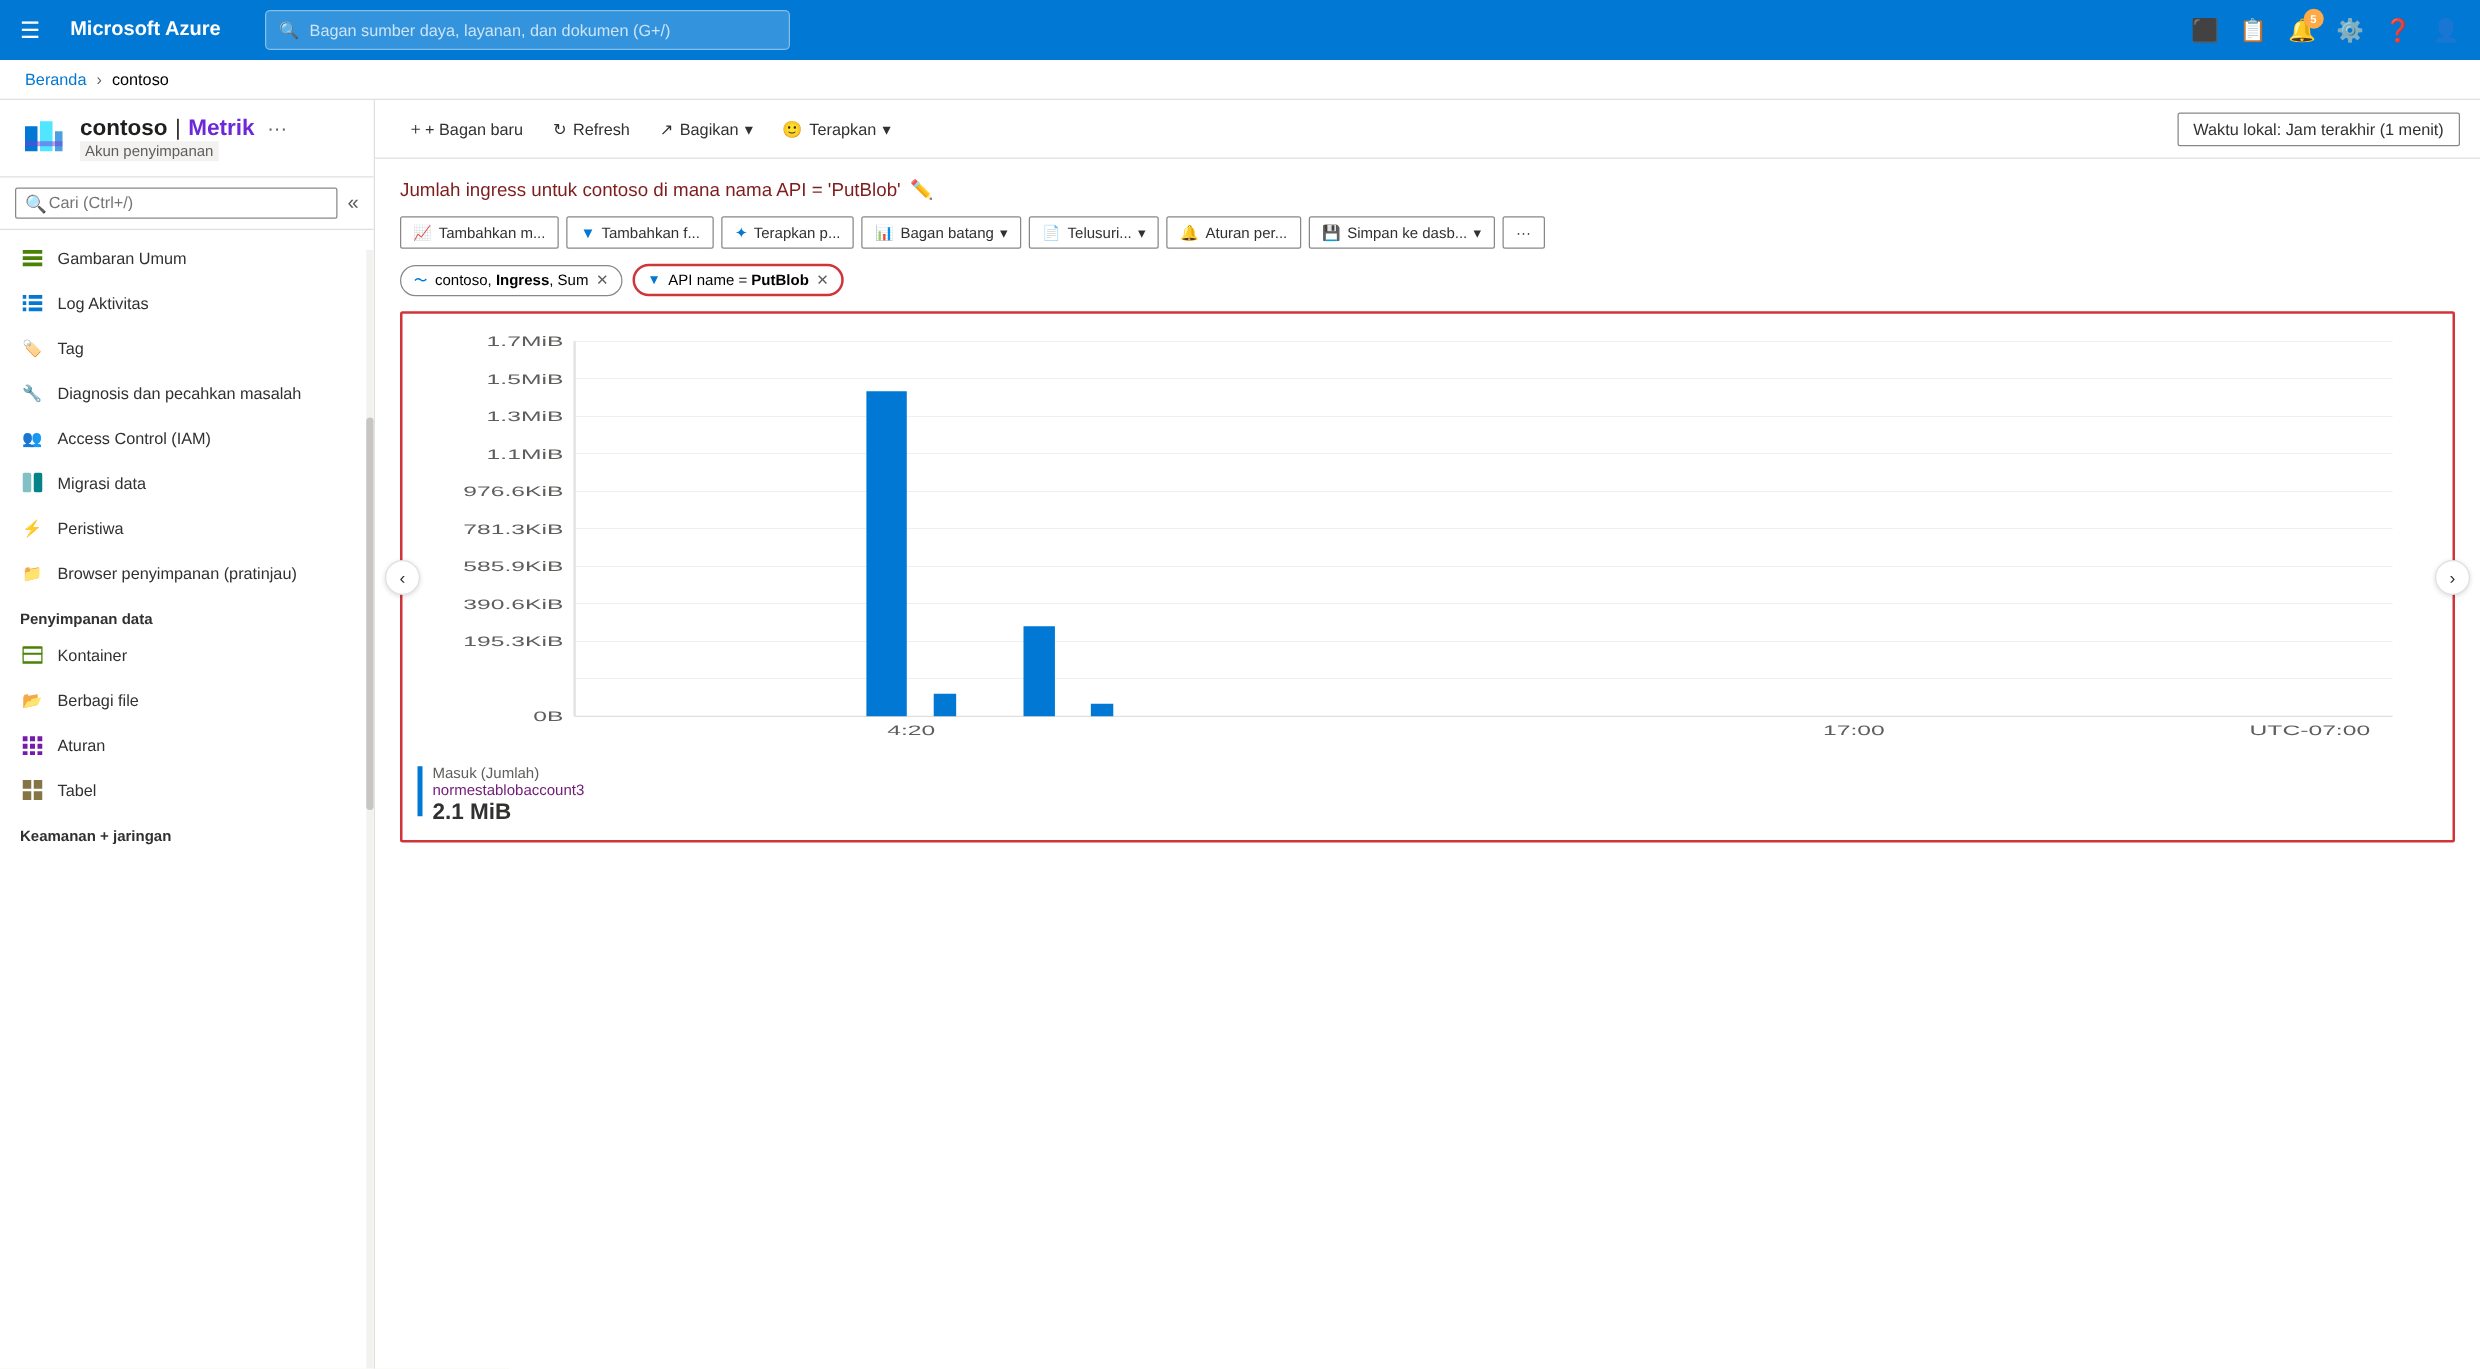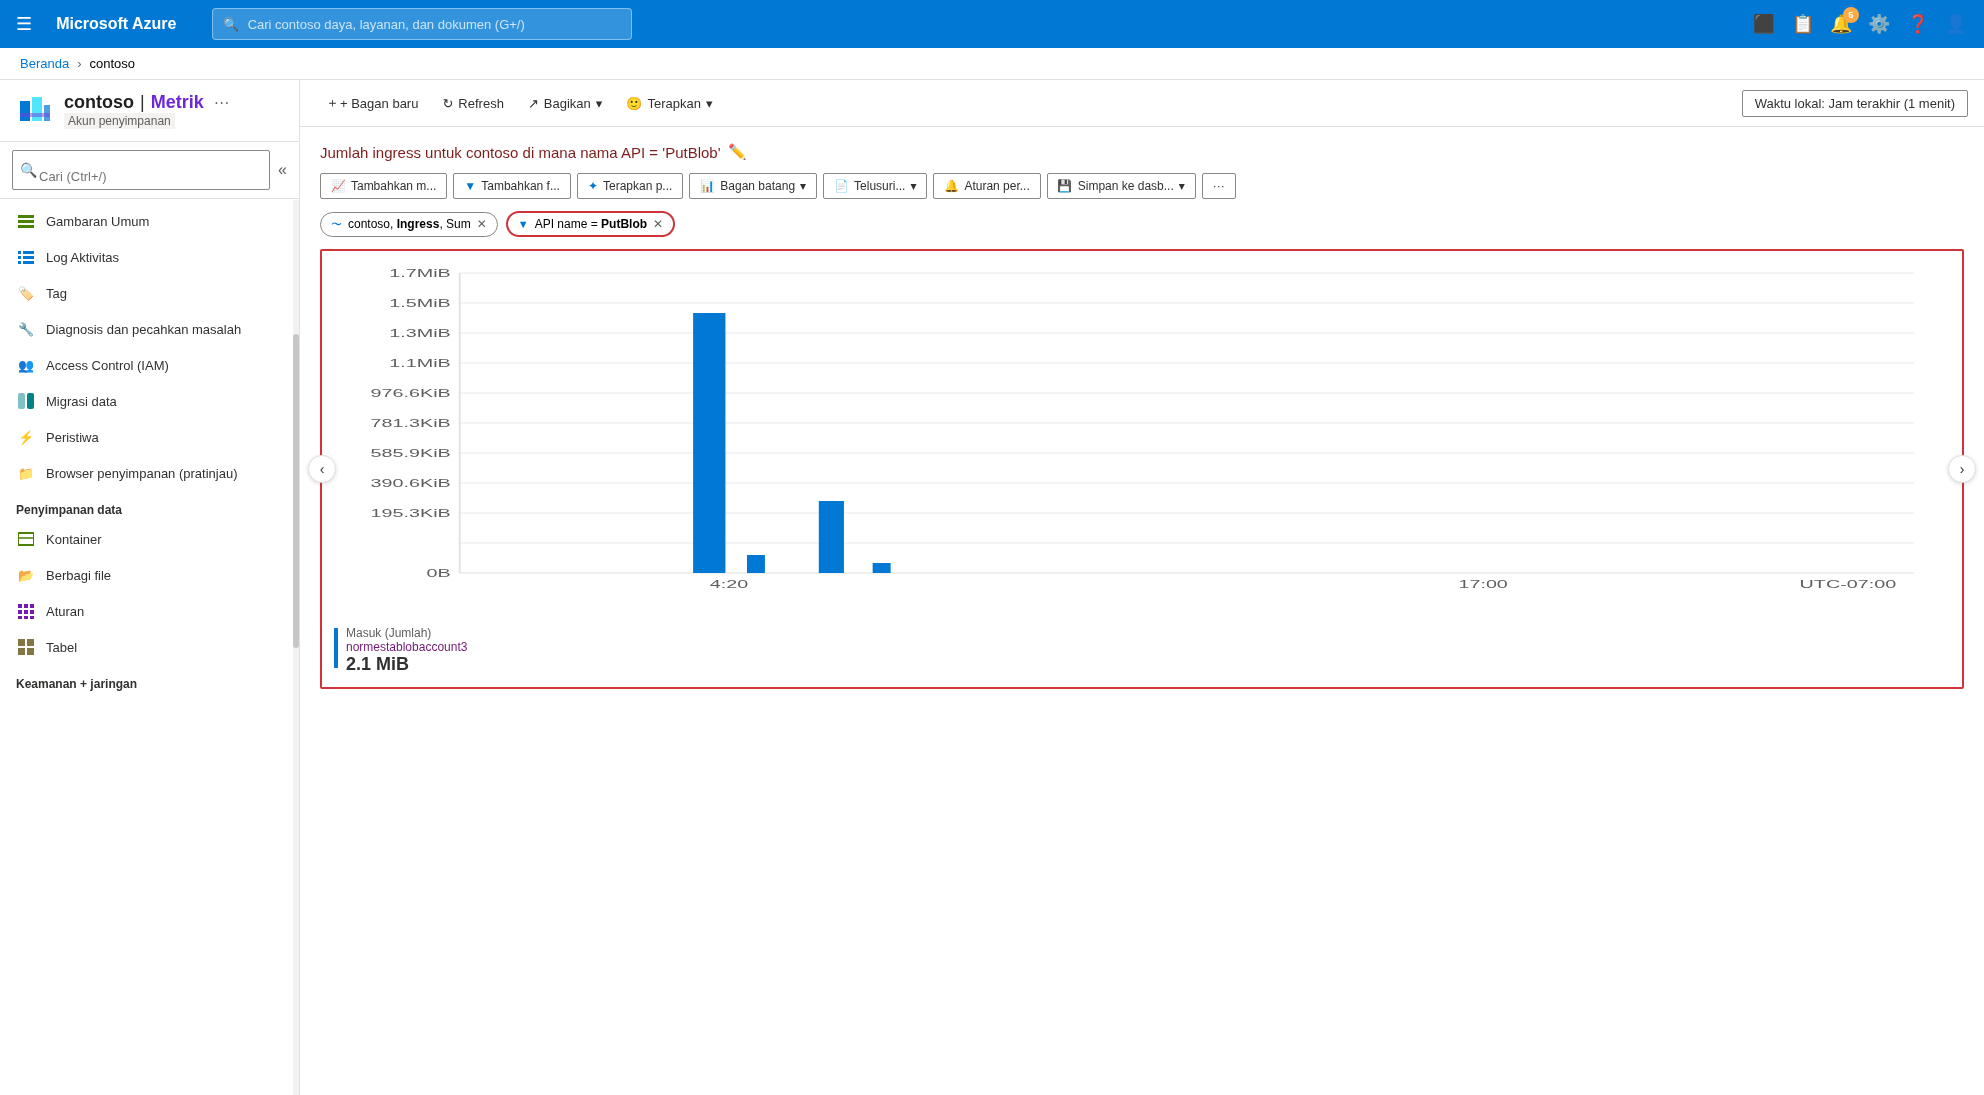--- a/index.html
+++ b/index.html
@@ -286,21 +286,21 @@
       width: 100%;
       height: 340px;
       position: relative;
     }
 
     
     .chart-legend {
       display: flex;
       align-items: flex-start;
       gap: 8px;
-      margin-top: 23px;
+      margin-top: 8px;
     }
     .legend-bar {
       width: 4px;
       height: 40px;
       background: #0078d4;
       margin-top: 2px;
     }
     .legend-text .legend-label { font-size: 12px; color: #605e5c; }
     .legend-text .legend-sublabel { font-size: 12px; color: #701a75; }
     .legend-text .legend-value { font-size: 18px; font-weight: 600; color: #323130; }
@@ -336,21 +336,21 @@
     .icon-olive { color: #847545; }
   </style>
 </head>
 <body>
 
 <nav class="top-nav">
   <span class="menu-icon">☰</span>
   <span class="brand">Microsoft Azure</span>
   <div class="search-bar">
     <span>🔍</span>
-    <span style="color:rgba(255,255,255,0.75); font-size:13px;">Cari contoso daya, layanan, dan dokumen (G+/)</span>
+    <span style="color:rgba(255,255,255,0.75); font-size:13px;">Bagan sumber daya, layanan, dan dokumen (G+/)</span>
   </div>
   <div class="nav-icons">
     <span class="nav-icon">⬛</span>
     <span class="nav-icon">📋</span>
     <span class="nav-icon" style="position:relative;">
       🔔
       <span class="badge">5</span>
     </span>
     <span class="nav-icon">⚙️</span>
     <span class="nav-icon">❓</span>
@@ -384,21 +384,21 @@
           <span style="font-size:18px; color:#323130;">|</span>
           <span style="font-size:18px; font-weight:700; color:#6d28d9;">Metrik</span>
           <span style="font-size:16px; color:#605e5c; cursor:pointer; margin-left:4px;">···</span>
         </div>
         <span class="sidebar-subtitle">Akun penyimpanan</span>
       </div>
     </div>
 
     <div class="sidebar-search">
       <span class="search-icon-inner">🔍</span>
-      <input type="text" style="width: 100%; border: 1px solid rgb(138, 136, 134); border-radius: 2px; padding: 18px 8px 5px 26px; font-size: 13px; outline: none;" placeholder="Cari (Ctrl+/)">
+      <input type="text" style="width: 100%; border: 1px solid rgb(138, 136, 134); border-radius: 2px; padding: 3px 8px 5px 26px; font-size: 13px; outline: none;" placeholder="Cari (Ctrl+/)">
       <button class="sidebar-collapse-btn">«</button>
     </div>
 
     <div style="position:absolute; right:0; top:120px; bottom:0; width:6px; background:#f3f2f1;">
       <div style="position:absolute; top:15%; width:6px; height:35%; background:#c8c6c4; border-radius:3px;"></div>
     </div>
 
     <div class="sidebar-nav">
 
       <div class="nav-item">

